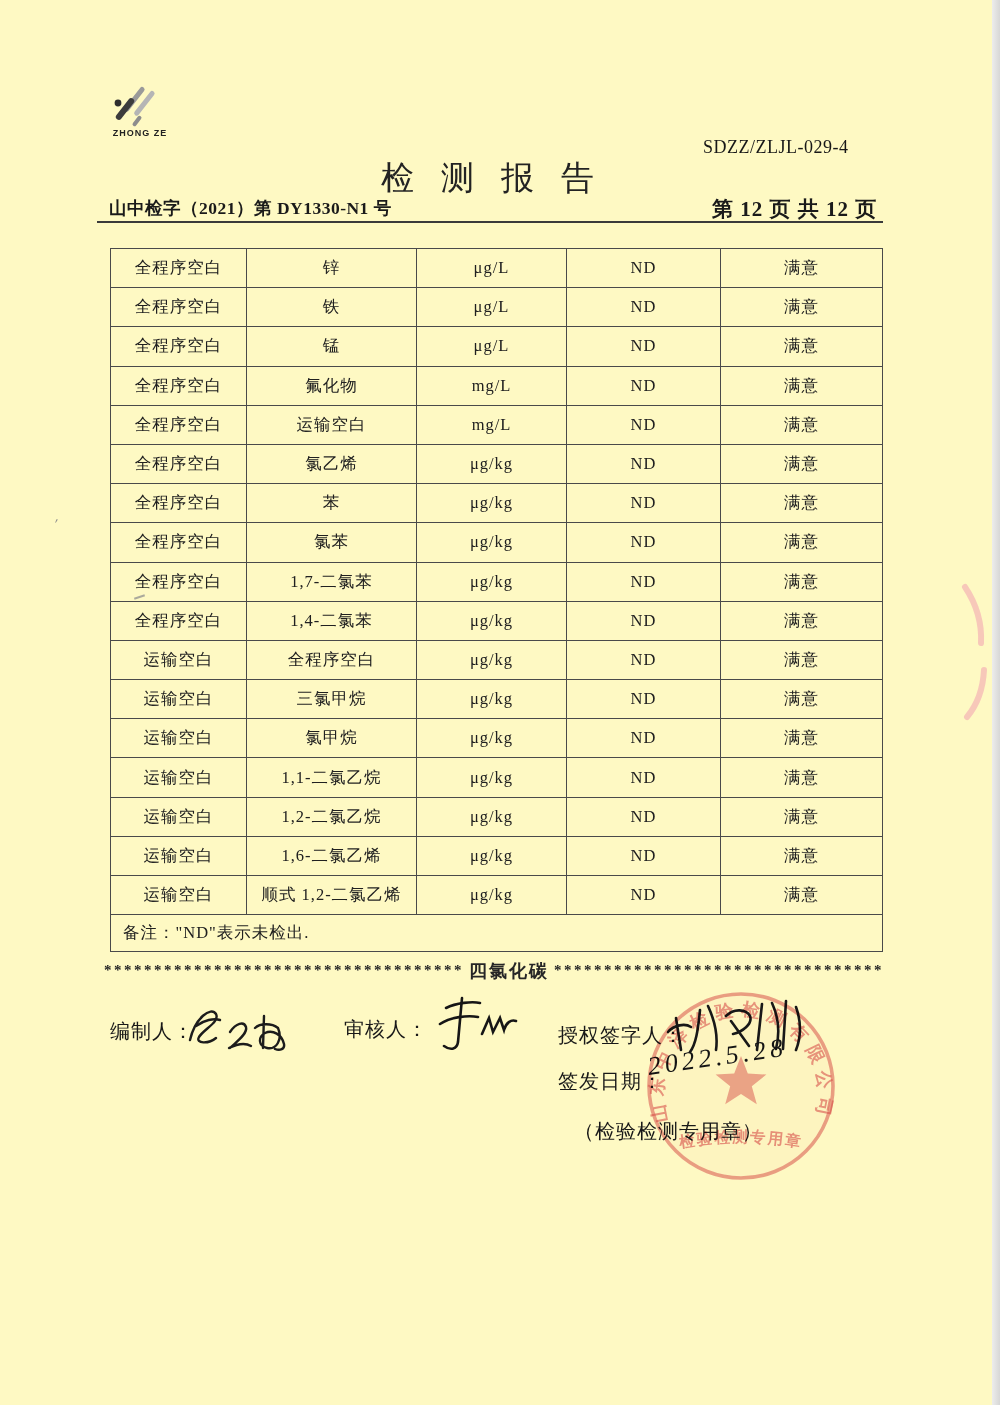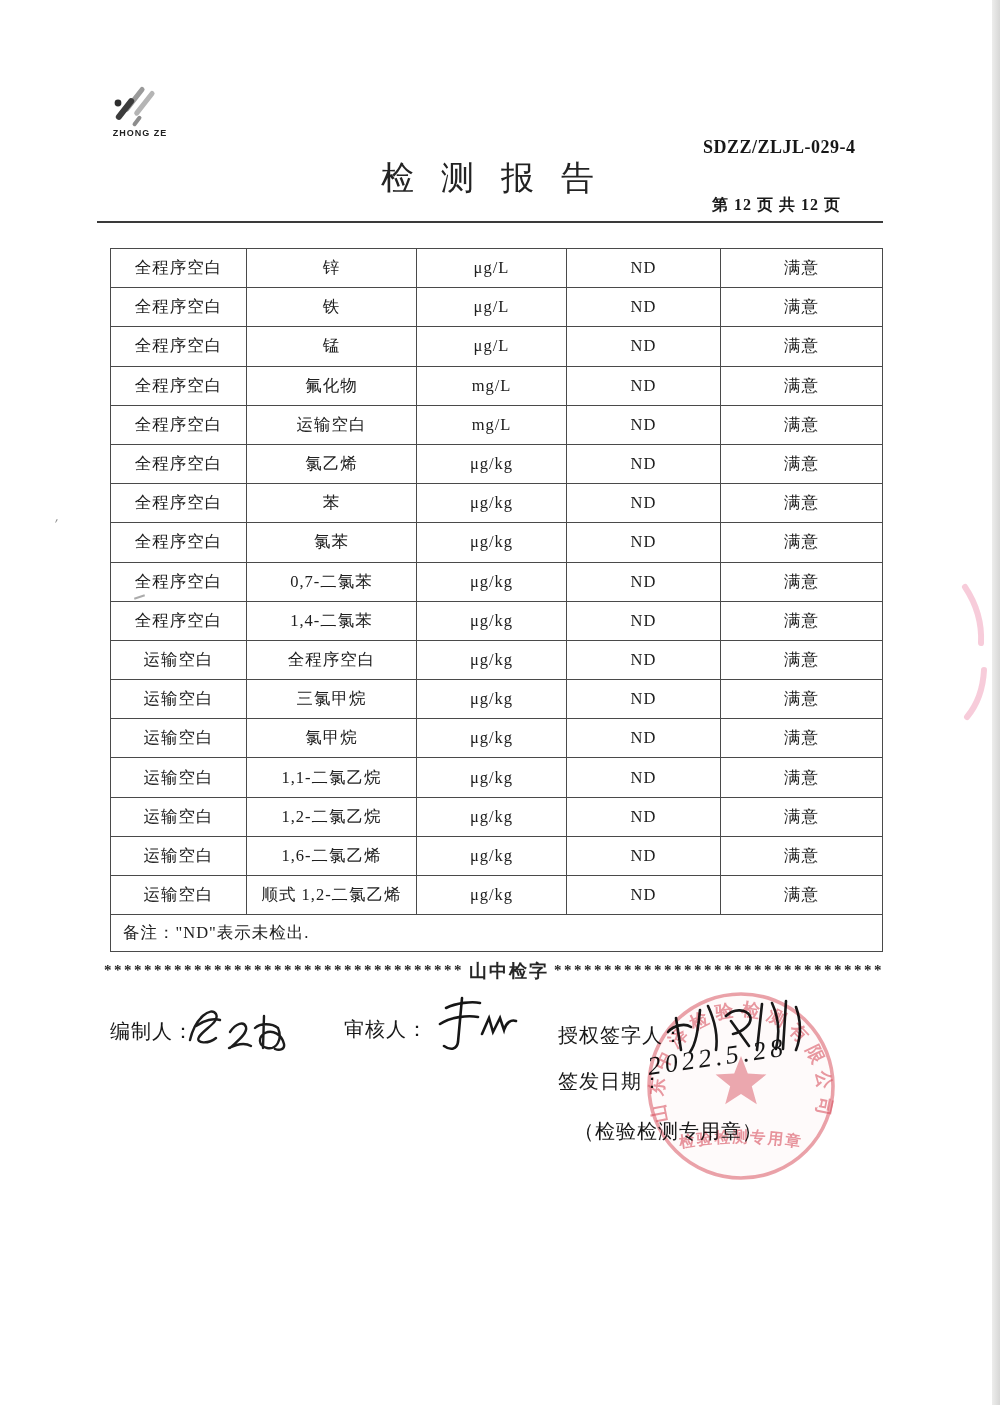--- a/index.html
+++ b/index.html
@@ -1,53 +1,53 @@
 <!DOCTYPE html>
 <html><head>
 <meta charset="utf-8">
 <style>
   html,body{margin:0;padding:0;background:#e9e9e9;}
   .page{
     position:relative;
     width:1000px;height:1405px;
     margin:0 auto;
-    background:#ffffff;
+    background:#fef9c3;
     overflow:hidden;
     font-family:"Liberation Serif","DejaVu Serif",serif;
     color:#1f1f1f;
   }
   .edge-band{
     position:absolute;right:0;top:0;width:8px;height:100%;
     background:linear-gradient(to right,#ededec,#d7d7d6);
   }
   
   .logo{position:absolute;left:108px;top:82px;width:64px;height:64px;}
   .logo-text{
     position:absolute;left:104px;top:128px;width:72px;
     text-align:center;
     font-family:"Liberation Sans","DejaVu Sans",sans-serif;
     font-weight:bold;font-size:9px;letter-spacing:1px;color:#222;
   }
   
   .doc-code{
     position:absolute;left:703px;top:137px;
-    font-weight:bold;font-size:18px;letter-spacing:.5px;color:#171717;
+    font-weight:normal;font-size:18px;letter-spacing:.5px;color:#171717;
   }
   .title{
     position:absolute;left:381px;top:156px;
     font-weight:normal;font-size:33px;letter-spacing:27px;color:#232323;
     white-space:nowrap;
   }
   .doc-number{
     position:absolute;left:109px;top:196px;
     font-weight:bold;font-size:17.5px;color:#1a1a1a;letter-spacing:.5px;
   }
   .page-info{
     position:absolute;left:712px;top:195px;
-    font-weight:bold;font-size:16px;color:#1a1a1a;letter-spacing:1px;
+    font-weight:bold;font-size:21px;color:#1a1a1a;letter-spacing:1px;
   }
   .head-rule{
     position:absolute;left:97px;top:221px;width:786px;height:2px;
     background:#3a3a3a;
   }
   
   table.results{
     position:absolute;left:110px;top:248px;width:772px;
     border-collapse:collapse;table-layout:fixed;
     font-size:16.5px;color:#202020;
@@ -111,20 +111,21 @@
       <rect x="34" y="6" width="5" height="30" rx="2.5" fill="#b5b5b5" transform="rotate(38 36 21)"></rect>
       <rect x="14" y="14" width="6" height="26" rx="3" fill="#3c3c3c" transform="rotate(38 17 27)"></rect>
       <circle cx="10" cy="21" r="3.4" fill="#2e2e2e"></circle>
       <rect x="27" y="33" width="4" height="12" rx="2" fill="#8d8d8d" transform="rotate(38 29 39)"></rect>
     </g>
   </svg>
   <div class="logo-text">ZHONG ZE</div>
 
   <div class="doc-code">SDZZ/ZLJL-029-4</div>
   <div class="title">检测报告</div>
+  <div class="doc-number">山中检字（2021）第 DY1330-N1 号</div>
   <div class="page-info">第 12 页  共 12 页</div>
   <div class="head-rule"></div>
 
   <table class="results">
     <colgroup>
       <col style="width:136px">
         <col style="width:170px">
         <col style="width:150px">
       <col style="width:154px">
         <col style="width:162px">
@@ -181,21 +182,21 @@
         </tr>
         <tr>
           <td>全程序空白</td>
           <td>氯苯</td>
           <td>μg/kg</td>
           <td>ND</td>
           <td>满意</td>
         </tr>
         <tr>
           <td>全程序空白</td>
-          <td>0,7-二氯苯</td>
+          <td>1,7-二氯苯</td>
           <td>μg/kg</td>
           <td>ND</td>
           <td>满意</td>
         </tr>
         <tr>
           <td>全程序空白</td>
           <td>1,4-二氯苯</td>
           <td>μg/kg</td>
           <td>ND</td>
           <td>满意</td>
@@ -250,21 +251,21 @@
           <td>满意</td>
         </tr>
       </tbody>
     <tfoot>
       <tr>
         <td colspan="5">备注："ND"表示未检出.</td>
       </tr>
     </tfoot>
   </table>
 
-  <div class="separator"><span>************************************</span><span class="sep-label">山中检字</span><span>**************************************</span></div>
+  <div class="separator"><span>************************************</span><span class="sep-label">四氯化碳</span><span>**************************************</span></div>
 
   <div class="sig-label lbl-preparer">编制人：</div>
   <svg class="sig-svg sig1" width="125" height="62" viewBox="0 0 125 62">
     <g fill="none" stroke="#1c1c1c" stroke-width="2.4" stroke-linecap="round">
       <path d="M10,42 C15,20 31,8 36,16 C40,24 24,31 19,39 C15,46 29,46 36,40"></path>
       <path d="M16,28 C24,22 34,20 40,22"></path>
       <path d="M50,34 C56,25 64,23 66,29 C68,36 55,45 50,50 M49,50 C59,45 66,45 71,48"></path>
       <path d="M84,18 L83,50 M75,30 C80,25 92,25 98,30 C103,42 96,52 87,50 C78,48 78,39 85,35 C93,31 102,37 104,46 C105,51 100,53 95,51"></path>
     </g>
   </svg>

